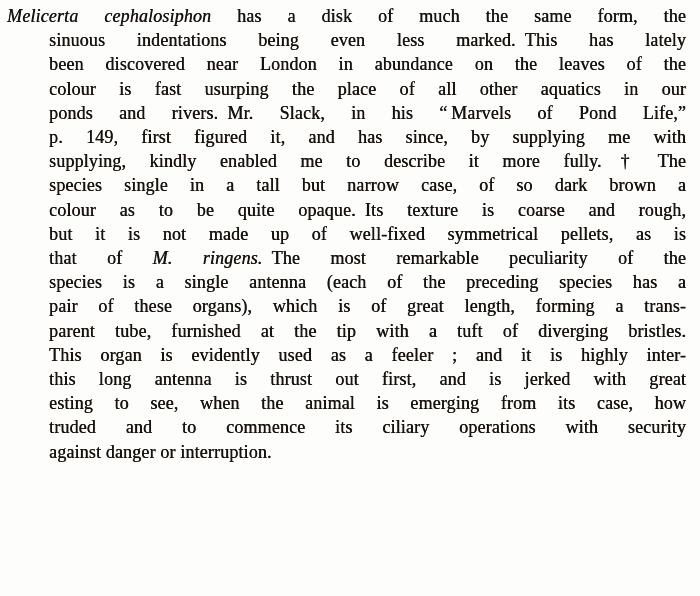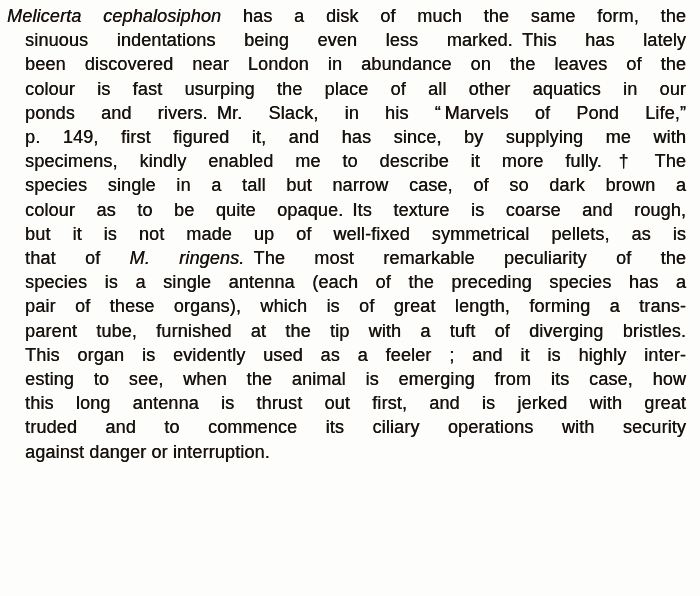--- a/index.html
+++ b/index.html
@@ -7,34 +7,34 @@
     --ink:#18130e;
   }
   html,body{margin:0;padding:0;background:#fff;}
   .page{
     position:relative;
     width:700px;
     height:596px;
     box-sizing:border-box;
     background:var(--paper);
     padding:4px 14px 0 7px;
-    font-family:Liberation Sans, sans-serif;
+    font-family:Liberation Serif, serif;
     font-size:18px;
     line-height:24.2px;
     color:var(--ink);
     letter-spacing:0.15px;
     text-shadow:0.35px 0 0 currentColor; 
     overflow:hidden;
   }
   .line{
     text-align:justify;
     text-align-last:justify;
     text-justify:inter-word;
   }
-  .line.ind{margin-left:18px;}   
+  .line.ind{margin-left:42px;}   
   .line.last{text-align-last:left;} 
   .it{font-style:italic;}
 </style>
 </head>
 <body>
 
 <div class="page">
   <div>
 
     <div class="line"><span class="it">Melicerta cephalosiphon</span><span> has a disk of much the same form, the</span></div>
@@ -43,41 +43,41 @@
 
     <div class="line ind"><span>been discovered near London in abundance on the leaves of the</span></div>
 
 
     <div class="line ind"><span>colour is fast usurping the place of all other aquatics in our</span></div>
 
     <div class="line ind"><span>ponds and rivers. Mr. Slack, in his “ Marvels of Pond Life,”</span></div>
 
     <div class="line ind"><span>p. 149, first figured it, and has since, by supplying me with</span></div>
 
-    <div class="line ind"><span>specimens, kindly enabled me to describe it more fully.† The</span></div>
+    <div class="line ind"><span>supplying, kindly enabled me to describe it more fully.† The</span></div>
 
     <div class="line ind"><span>species single in a tall but narrow case, of so dark brown a</span></div>
 
     <div class="line ind"><span>colour as to be quite opaque. Its texture is coarse and rough,</span></div>
 
     <div class="line ind"><span>but it is not made up of well-fixed symmetrical pellets, as is</span></div>
 
     <div class="line ind"><span>that of </span><span class="it">M. ringens.</span><span> The most remarkable peculiarity of the</span></div>
 
     <div class="line ind"><span>species is a single antenna (each of the preceding species has a</span></div>
 
     <div class="line ind"><span>pair of these organs), which is of great length, forming a trans-</span></div>
 
     <div class="line ind"><span>parent tube, furnished at the tip with a tuft of diverging bristles.</span></div>
 
     <div class="line ind"><span>This organ is evidently used as a feeler ; and it is highly inter-</span></div>
 
+    <div class="line ind"><span>this long antenna is thrust out first, and is jerked with great</span></div>
+
     <div class="line ind"><span>esting to see, when the animal is emerging from its case, how</span></div>
-
-    <div class="line ind"><span>this long antenna is thrust out first, and is jerked with great</span></div>
 
 
 
     <div class="line ind"><span>truded and to commence its ciliary operations with security</span></div>
 
     <div class="line ind last"><span>against danger or interruption.</span></div>
 
   </div>
 </div>
 

